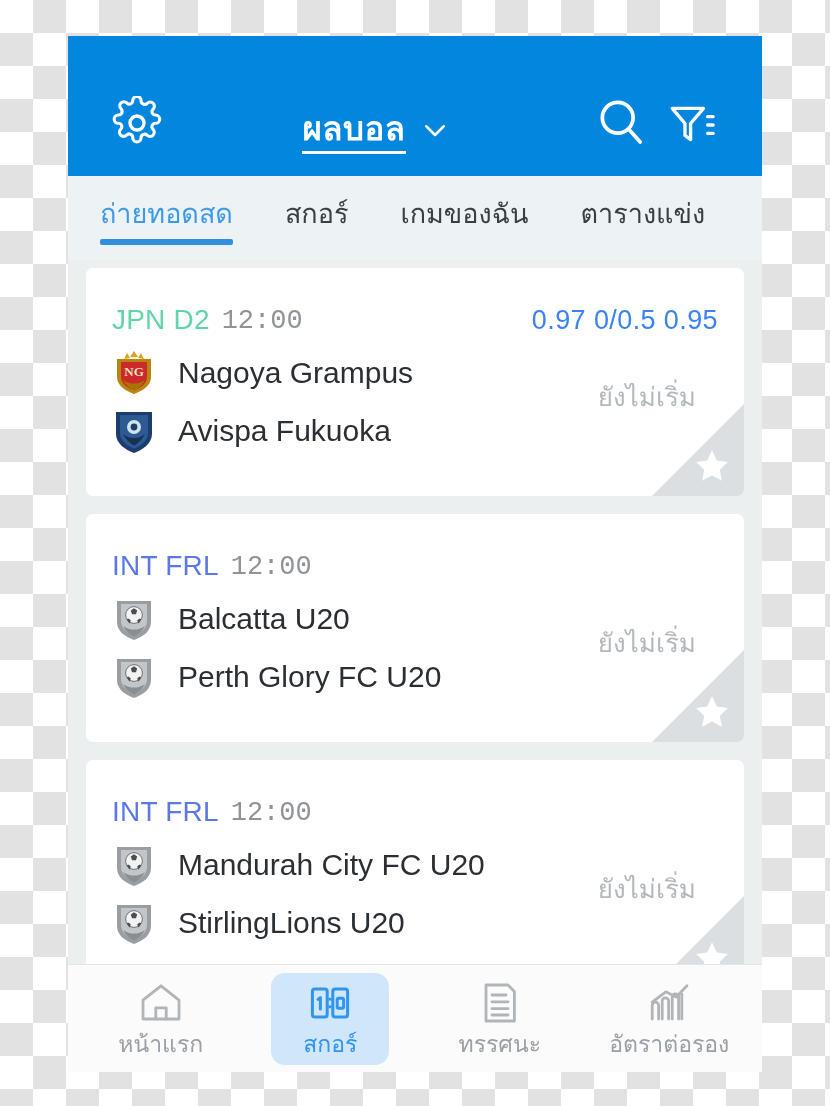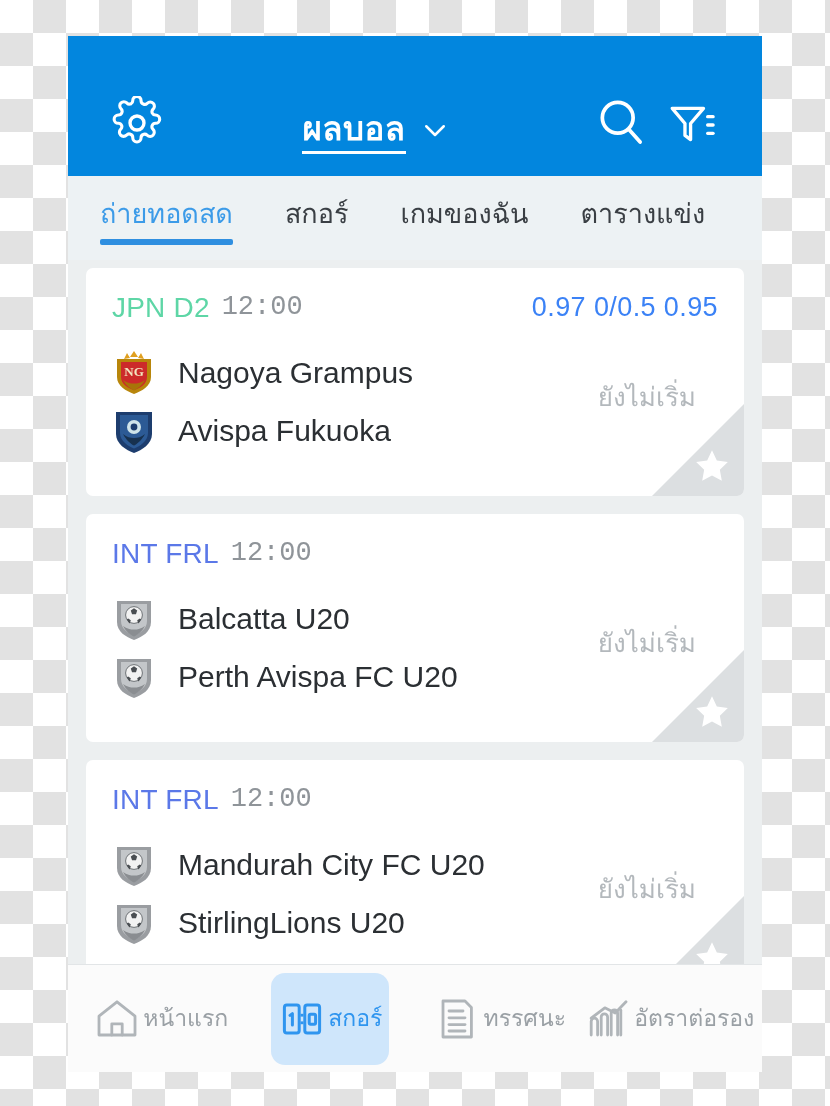--- a/index.html
+++ b/index.html
@@ -102,21 +102,21 @@
     background:#ffffff;
     border-radius:7px;
     margin-bottom:18px;
     height:228px;
     padding:24px 26px 0 26px;
     overflow:hidden;
   }
 
   .card-top{
     display:flex;
-    align-items:flex-start;
+    align-items:flex-end;
     height:44px;
   }
   .league{
     font-size:28px;
     font-weight:500;
     letter-spacing:.2px;
   }
   .league.green{ color:#5ED6A6; }
   .league.blue { color:#5B78E8; }
   .ktime{
@@ -186,20 +186,21 @@
     display:flex;
     align-items:center;
     justify-content:space-around;
     padding:0 8px;
   }
   .nav-item{
     width:118px;
     height:92px;
     border-radius:14px;
     display:flex;
+    flex-direction:column;
     align-items:center;
     justify-content:center;
     gap:2px;
     cursor:pointer;
   }
   .nav-item.active{ background:#cfe6fb; }
   .nav-ico{ height:50px; display:flex; align-items:center; justify-content:center; }
   .nav-label{
     font-size:23px;
     color:#9aa0a5;
@@ -329,21 +330,21 @@
           <span class="crest">
             <svg class="crest" viewBox="0 0 44 46">
               <path d="M5 5h34v21c0 10-9 15-17 18C14 41 5 36 5 26z" fill="#9a9da1"></path>
               <path d="M9 8h26v17c0 8-7 12-13 14.6C16 37 9 33 9 25z" fill="#c3c6c9"></path>
               <circle cx="22" cy="19" r="8.4" fill="#f2f2f2" stroke="#6e7276" stroke-width="1"></circle>
               <path d="M22 12.2l3.2 2.3-1.2 3.8h-4l-1.2-3.8z" fill="#4a4e52"></path>
               <path d="M16.2 22.4l2.6 1.9-1 3.1a8.4 8.4 0 0 1-3-4.1zM27.8 22.4l-2.6 1.9 1 3.1a8.4 8.4 0 0 0 3-4.1z" fill="#4a4e52"></path>
               <path d="M11 30c3 6 8 9 11 10.6C25 39 30 36 33 30c-4 2.6-7 3.6-11 3.6S15 32.6 11 30z" fill="#8a8d91"></path>
             </svg>
           </span>
-          <span class="team-name">Perth Avispa FC U20</span>
+          <span class="team-name">Perth Glory FC U20</span>
         </div>
       </div>
       <span class="status">ยังไม่เริ่ม</span>
       <div class="fav-corner">
         <span class="tri"></span>
         <svg class="star" viewBox="0 0 24 24">
           <path d="M12 2.6l2.9 6.1 6.6.9-4.8 4.6 1.2 6.6L12 17.7 6.1 20.8l1.2-6.6L2.5 9.6l6.6-.9z" fill="#ffffff"></path>
         </svg>
       </div>
     </div>

